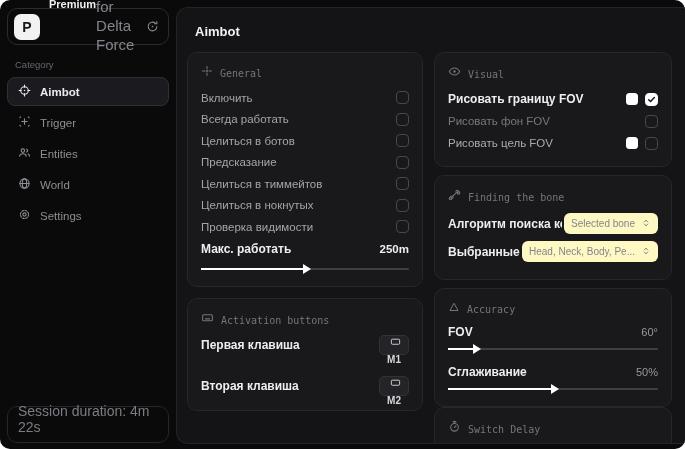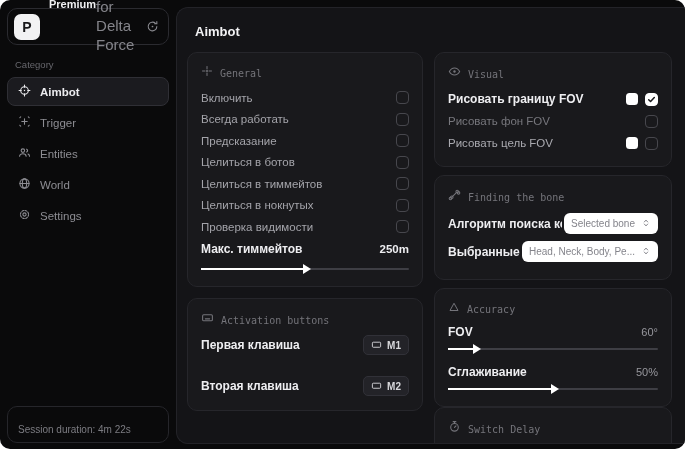--- a/index.html
+++ b/index.html
@@ -15,21 +15,21 @@
   .ptxt{display:flex;line-height:1.25;}
   .ptitle{font-size:11px;font-weight:bold;color:#f0f0f2;}
   .psub{font-size:15px;color:#85858b;}
   .sync{margin-left:auto;color:#8a8a90;display:flex;}
   .cat{font-size:9.5px;color:#67676d;margin:14px 0 7px 8px;}
   .nav-item{display:flex;align-items:center;gap:9px;height:27px;padding:0 10px;border-radius:8px;
             color:#8d8d93;font-size:11.5px;margin-bottom:2px;border:1px solid transparent;cursor:pointer;}
   .nav-item svg{flex:0 0 auto;}
   .nav-item.active{background:#1b1b1f;border-color:#2f2f35;color:#ececef;font-weight:bold;}
   .session{margin-top:auto;border:1px solid #26262b;border-radius:10px;height:37px;box-sizing:border-box;
-           display:flex;align-items:flex-end;padding:0 10px 7px;font-size:10px;color:#7c7c82;}
+           display:flex;align-items:flex-end;padding:0 10px 7px;font-size:14px;color:#7c7c82;}
   
   .main{position:absolute;left:176px;top:7px;right:0;bottom:5px;background:#141417;
         border:1px solid #232328;border-right:none;border-radius:12px 0 0 12px;overflow:hidden;
         box-sizing:border-box;}
   .main-inner{padding:9px 14px 10px 10px;}
   .page-title{font-size:13px;font-weight:bold;color:#f2f2f4;margin:7px 0 13px 8px;}
   .cols{display:flex;gap:11px;align-items:flex-start;}
   .col-left{width:236px;flex:0 0 auto;}
   .col-right{width:238px;flex:0 0 auto;}
   .panel{background:#19191c;border:1px solid #26262b;border-radius:10px;padding:9px 13px 12px;
@@ -47,25 +47,25 @@
   .cb.checked{background:#ffffff;border-color:#ffffff;display:flex;align-items:center;justify-content:center;}
   .swatch{width:12px;height:12px;border-radius:3.5px;background:#ffffff;flex:0 0 auto;cursor:pointer;}
   .rt{display:flex;align-items:center;gap:7px;}
   .val{font-size:11px;color:#97979d;}
   .val-bright{font-size:11.5px;font-weight:bold;color:#ededf0;}
   .slider{position:relative;height:10px;margin-top:3px;cursor:pointer;}
   .track{position:absolute;top:4px;left:0;right:0;height:2px;background:#3e3e44;border-radius:1px;}
   .fill{position:absolute;top:4px;left:0;height:2px;background:#ffffff;}
   .thumb{position:absolute;top:0;width:0;height:0;border-left:8px solid #ffffff;
          border-top:5px solid transparent;border-bottom:5px solid transparent;margin-left:-2px;}
-  .dd{display:flex;align-items:center;gap:6px;height:21px;background:#ffffff;border-radius:6px;
+  .dd{display:flex;align-items:center;gap:6px;height:21px;background:#fef9c3;border-radius:6px;
       padding:0 7px;font-size:10px;color:#84848b;white-space:nowrap;box-sizing:border-box;cursor:pointer;flex:0 0 auto;}
   .dd svg{color:#84848b;}
-  .keybtn{display:flex;align-items:center;gap:5px;height:18px;background:#232328;border:1px solid #313138;
-          border-radius:5px;padding:0 7px;font-size:10px;font-weight:bold;color:#d8d8dc;cursor:pointer;}
+  .keybtn{display:flex;align-items:flex-end;gap:5px;height:18px;background:#232328;border:1px solid #313138;
+          border-radius:5px;padding:0 7px;font-size:10px;font-weight:bold;color:#d8d8dc;cursor:pointer;flex-direction:column;}
   .brow{display:flex;align-items:center;height:25px;margin-bottom:3px;}
   .brow .lbl-strong{flex:1 1 auto;overflow:hidden;white-space:nowrap;margin-right:2px;}
   .srow{display:flex;align-items:center;justify-content:space-between;height:18px;margin-top:2px;}
   .mb6{margin-bottom:18px;}
 </style>
 </head>
 <body>
 
 <div class="app">
 
@@ -160,41 +160,41 @@
             </div>
             <div class="crow">
               <span class="lbl">Включить</span>
               <span class="cb"></span>
             </div>
             <div class="crow">
               <span class="lbl">Всегда работать</span>
               <span class="cb"></span>
             </div>
             <div class="crow">
+              <span class="lbl">Целиться в ботов</span>
+              <span class="cb"></span>
+            </div>
+            <div class="crow">
               <span class="lbl">Предсказание</span>
               <span class="cb"></span>
             </div>
             <div class="crow">
-              <span class="lbl">Целиться в ботов</span>
-              <span class="cb"></span>
-            </div>
-            <div class="crow">
               <span class="lbl">Целиться в тиммейтов</span>
               <span class="cb"></span>
             </div>
             <div class="crow">
               <span class="lbl">Целиться в нокнутых</span>
               <span class="cb"></span>
             </div>
             <div class="crow">
               <span class="lbl">Проверка видимости</span>
               <span class="cb"></span>
             </div>
             <div class="crow" style="height:23px;">
-              <span class="lbl-strong">Макс. тиммейтов</span>
+              <span class="lbl-strong">Макс. работать</span>
               <span class="val-bright">250m</span>
             </div>
             <div class="slider">
               <div class="track"></div>
                 <div class="fill" style="width:50%;"></div>
                 <div class="thumb" style="left:50%;"></div>
             </div>
           </div>
 
           <div class="panel">

